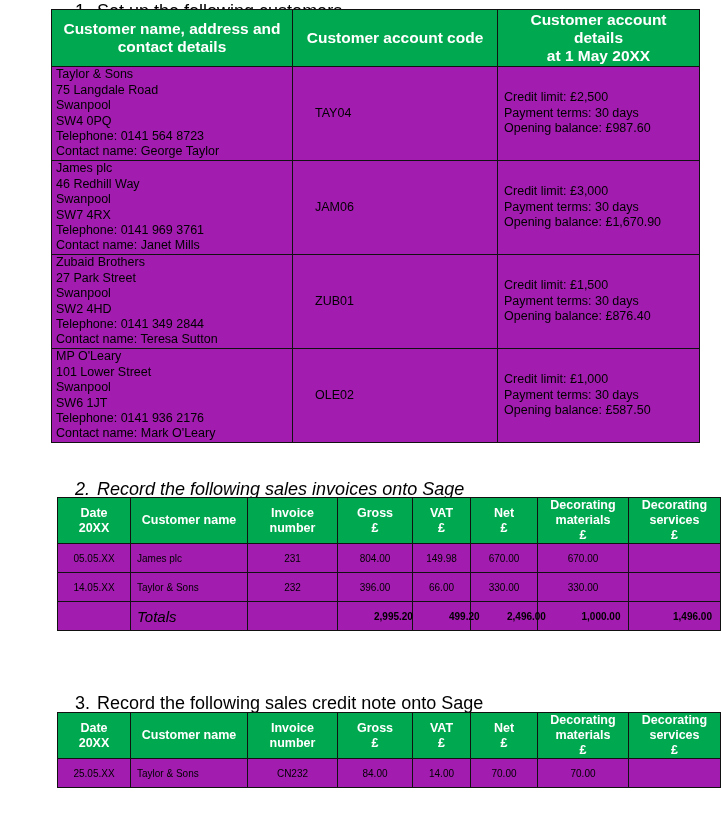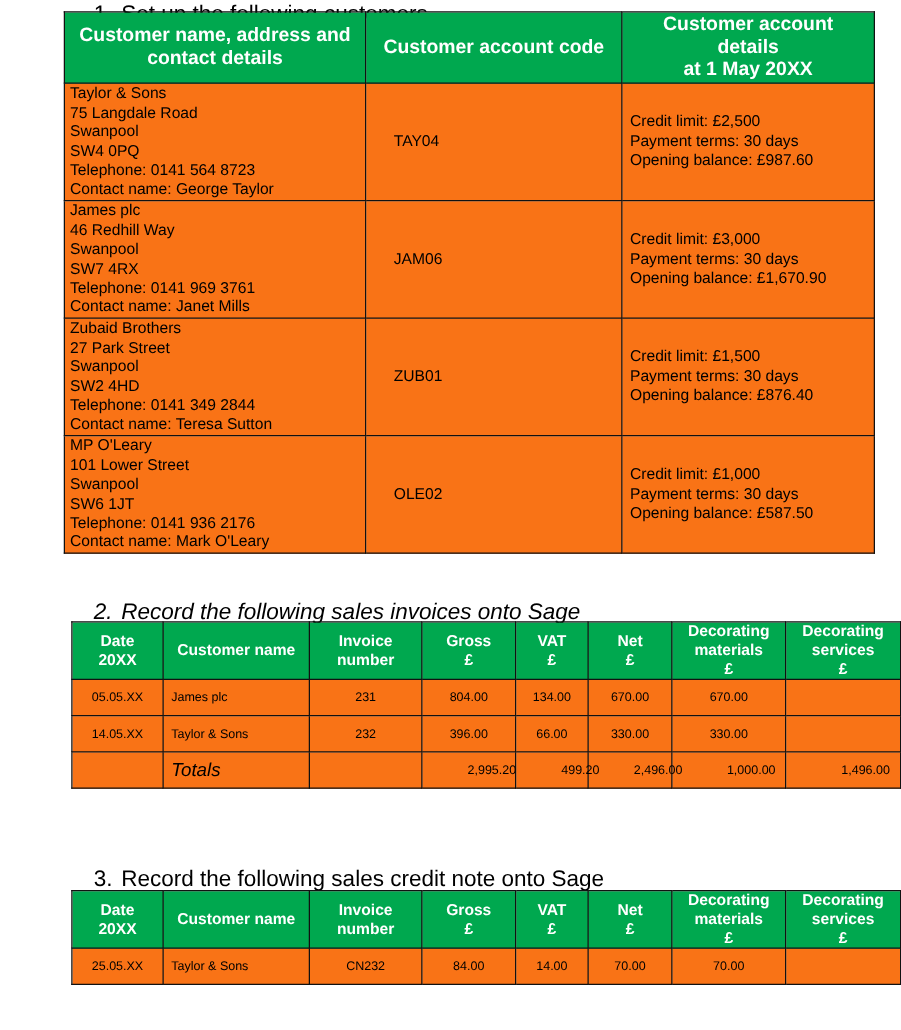--- a/index.html
+++ b/index.html
@@ -2,34 +2,34 @@
 <html><head>
 <meta charset="utf-8">
 <style>
   html, body { margin: 0; padding: 0; background: #ffffff; }
   body { width: 721px; height: 824px; position: relative; font-family: "Liberation Sans", sans-serif; color: #000; overflow: hidden; }
   .heading { position: absolute; font-size: 18px; line-height: 16px; white-space: nowrap; }
   .heading .num { display: inline-block; width: 22px; }
   table { position: absolute; border-collapse: collapse; table-layout: fixed; }
   td, th { border: 1.5px solid #111; padding: 0; }
   th { background: #00a84f; color: #ffffff; font-weight: bold; text-align: center; vertical-align: middle; }
-  td { background: #f97316; vertical-align: middle; }
+  td { background: #a21caf; vertical-align: middle; }
   
   #t1 { left: 51px; top: 9px; width: 648px; }
   #t1 th { font-size: 15.5px; line-height: 18px; height: 56px; }
   #t1 td { font-size: 12.5px; line-height: 15.4px; height: 93px; }
   #t1 td.addr { padding-left: 4px; }
   #t1 td.code { padding-left: 22px; }
   #t1 td.details { padding-left: 6px; }
   
   .tx { left: 28px; width: 663px; margin-left: 29px; }
   .tx th { font-size: 12.5px; line-height: 15px; height: 44px; }
   .tx td { font-size: 10px; height: 28px; text-align: center; }
   .tx td.left { text-align: left; padding-left: 6px; }
-  .tx td.bold { font-weight: normal; padding-left: 36px; }
+  .tx td.bold { font-weight: bold; padding-left: 36px; }
   .tx td.totals-label { font-weight: normal; font-style: italic; font-size: 15px; text-align: left; padding-left: 6px; }
   #t2 { top: 497px; }
   #t3 { top: 712px; }
   .line { display: block; }
 </style>
 </head>
 <body>
 
 <div class="heading" style="left:75px; top:3px;">
   <span class="num">1.</span><span>Set up the following customers</span>
@@ -174,21 +174,21 @@
           <span class="line">£</span>
         </th>
       </tr>
     </thead>
   <tbody id="t2-body">
       <tr>
         <td>05.05.XX</td>
         <td class="left">James plc</td>
         <td>231</td>
         <td>804.00</td>
-        <td>134.00</td>
+        <td>149.98</td>
         <td>670.00</td>
         <td>670.00</td>
         <td></td>
       </tr>
       <tr>
         <td>14.05.XX</td>
         <td class="left">Taylor &amp; Sons</td>
         <td>232</td>
         <td>396.00</td>
         <td>66.00</td>

